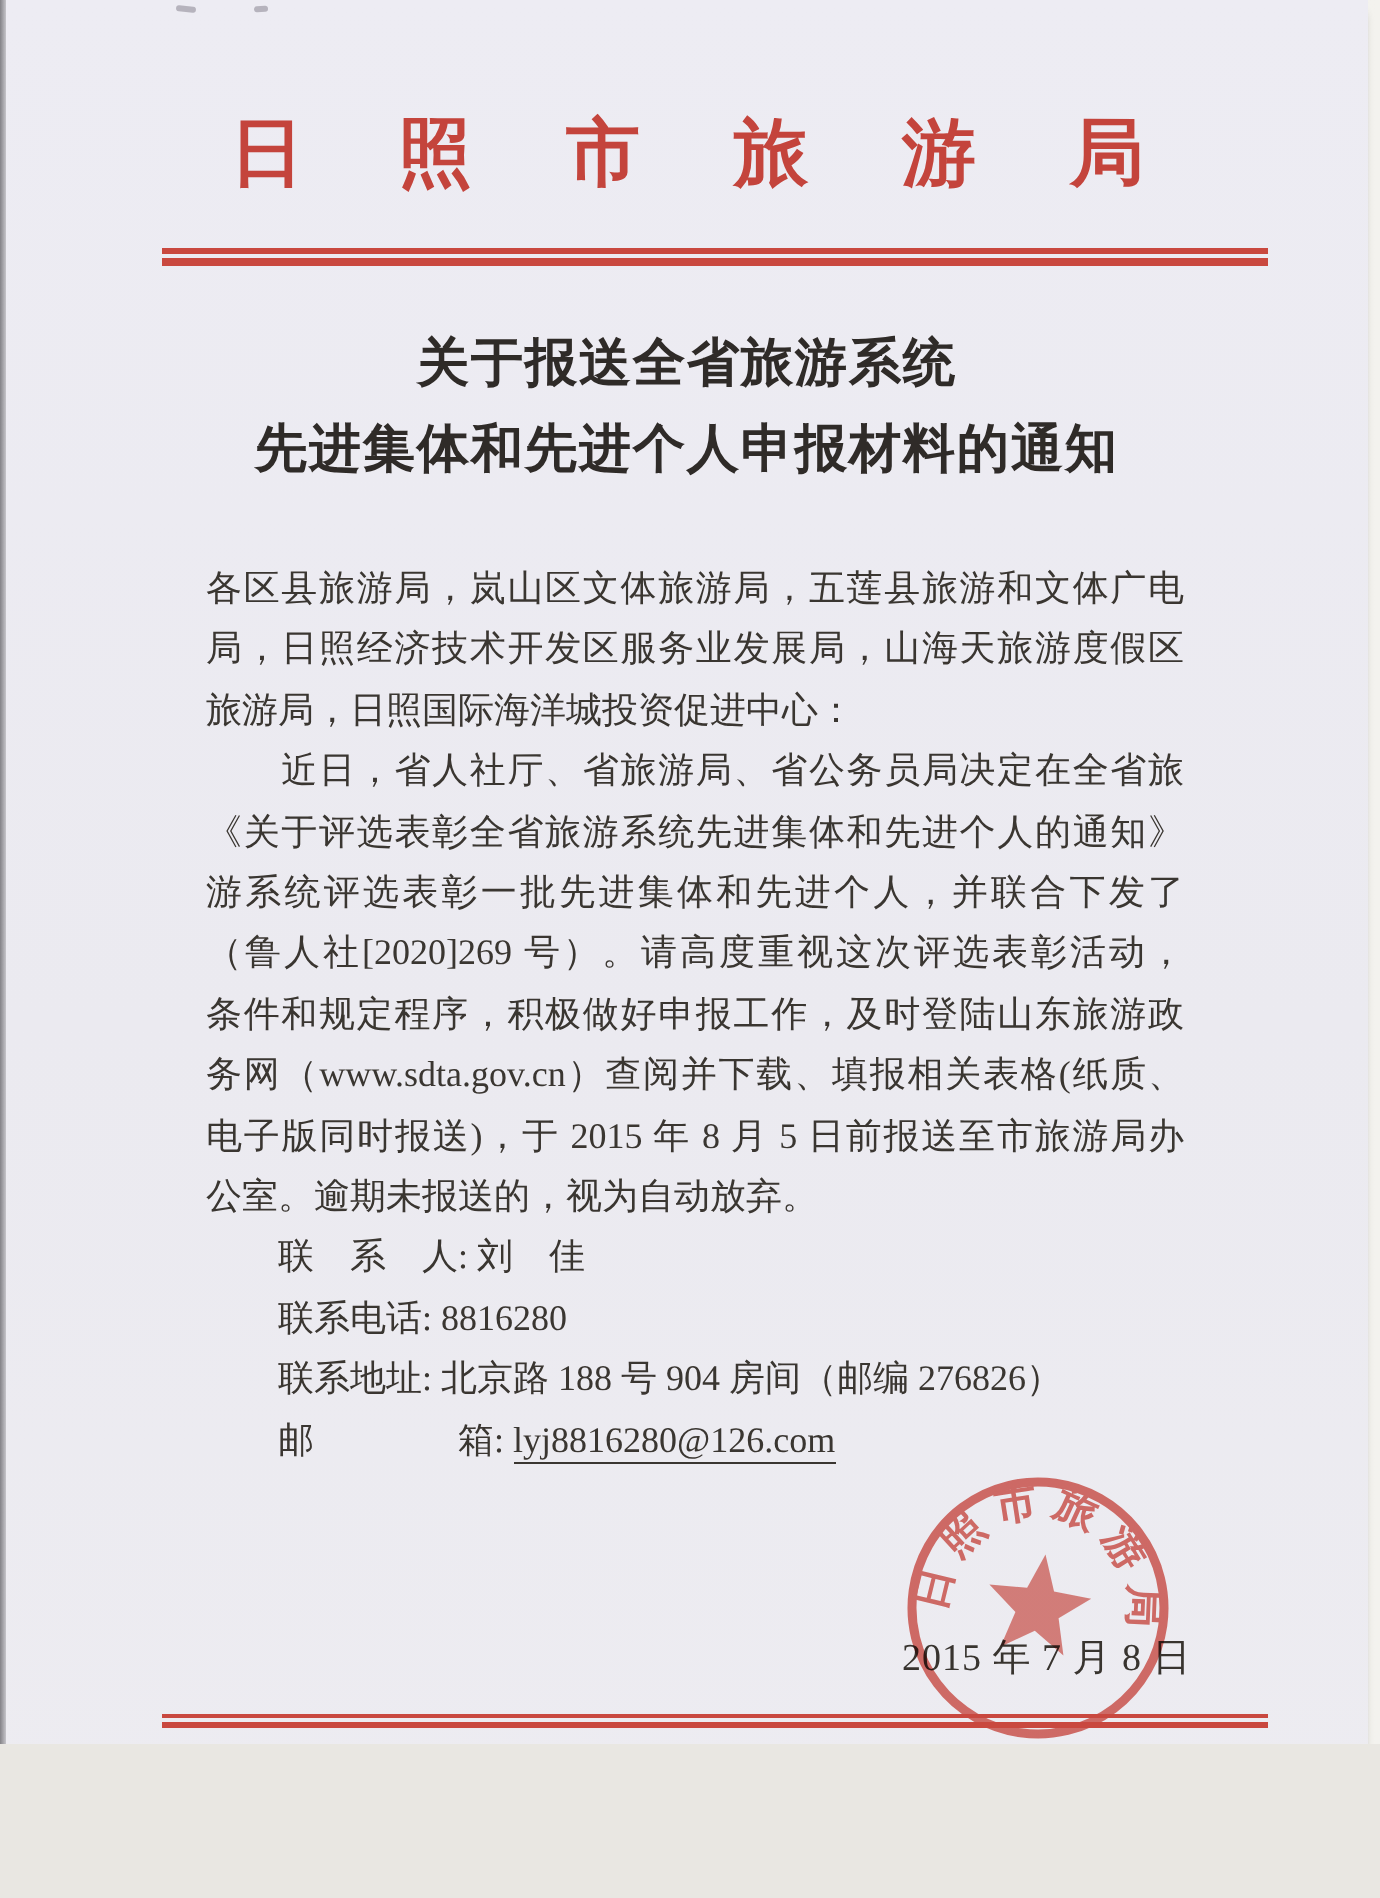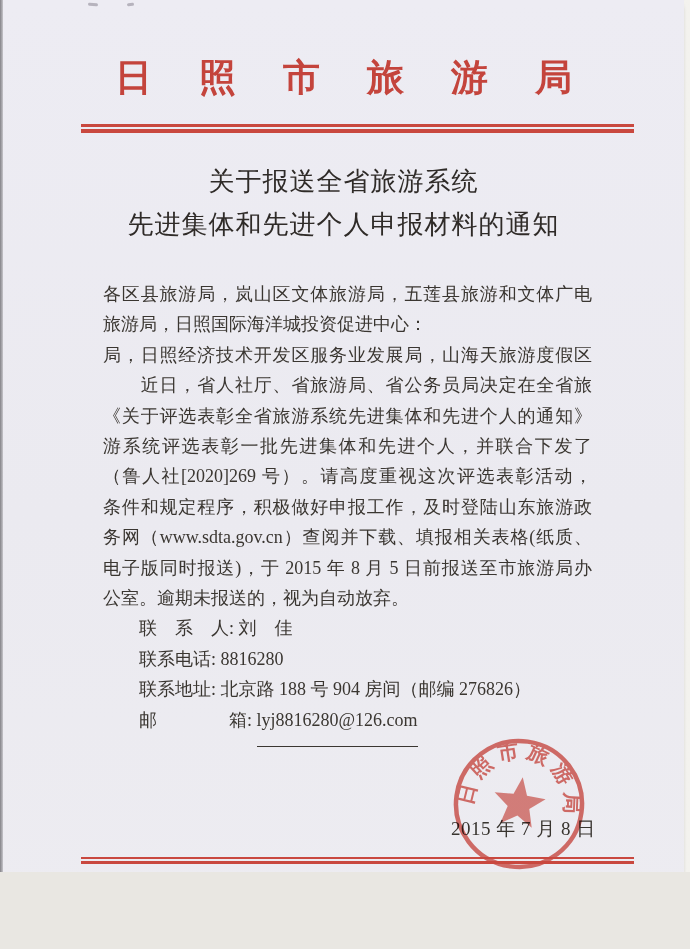--- a/index.html
+++ b/index.html
@@ -31,31 +31,31 @@
   }
   .rule {
     position:absolute; left:81px; width:553px; height:2px;
     border-top:3px solid #c9483f; border-bottom:4px solid #c9483f;
   }
   .rule.top { top:124px; }
   .rule.bottom { top:857px; border-top:2px solid #c9483f; border-bottom:3px solid #c9483f; }
 
   .doc-title {
     position:absolute; left:3px; top:160px; width:681px;
-    text-align:center; font-weight:normal; color:#2f2b28;
+    text-align:center; font-weight:bold; color:#2f2b28;
     font-size:26px; line-height:43px; letter-spacing:1px;
   }
 
   .body-block {
     position:absolute; left:103px; top:279px; width:489px;
     font-size:18px; line-height:30.4px; color:#3a3631;
   }
   .bline { min-height:30.4px; white-space:pre-wrap; }
   .bline.fill { text-align:justify; text-align-last:justify; }
-  .email-underline { border-bottom:1.5px solid #3a3631; padding-bottom:16px; }
+  .email-underline { border-bottom:1.5px solid #3a3631; padding-bottom:1px; }
 
   .date-line {
     position:absolute; left:451px; top:816px;
     font-size:19px; color:#38342f; letter-spacing:0.5px; white-space:nowrap;
   }
 
   .seal {
     position:absolute; left:449px; top:734px; width:140px; height:140px;
     mix-blend-mode:multiply; opacity:.95;
   }
@@ -72,22 +72,22 @@
   <div class="agency">日照市旅游局</div>
   <div class="rule top"></div>
 
   <div class="doc-title">
     <div>关于报送全省旅游系统</div>
     <div>先进集体和先进个人申报材料的通知</div>
   </div>
 
   <div class="body-block">
     <div class="bline fill">各区县旅游局，岚山区文体旅游局，五莲县旅游和文体广电</div>
+    <div class="bline fill">局，日照经济技术开发区服务业发展局，山海天旅游度假区</div>
     <div class="bline">旅游局，日照国际海洋城投资促进中心：</div>
-    <div class="bline fill">局，日照经济技术开发区服务业发展局，山海天旅游度假区</div>
     <div class="bline fill">　　近日，省人社厅、省旅游局、省公务员局决定在全省旅</div>
     <div class="bline fill">《关于评选表彰全省旅游系统先进集体和先进个人的通知》</div>
     <div class="bline fill">游系统评选表彰一批先进集体和先进个人，并联合下发了</div>
     <div class="bline fill">（鲁人社[2020]269 号）。请高度重视这次评选表彰活动，</div>
     <div class="bline fill">条件和规定程序，积极做好申报工作，及时登陆山东旅游政</div>
     <div class="bline fill">务网（www.sdta.gov.cn）查阅并下载、填报相关表格(纸质、</div>
     <div class="bline fill">电子版同时报送)，于 2015 年 8 月 5 日前报送至市旅游局办</div>
     <div class="bline">公室。逾期未报送的，视为自动放弃。</div>
 
     <div class="bline">　　联　系　人: 刘　佳</div>

